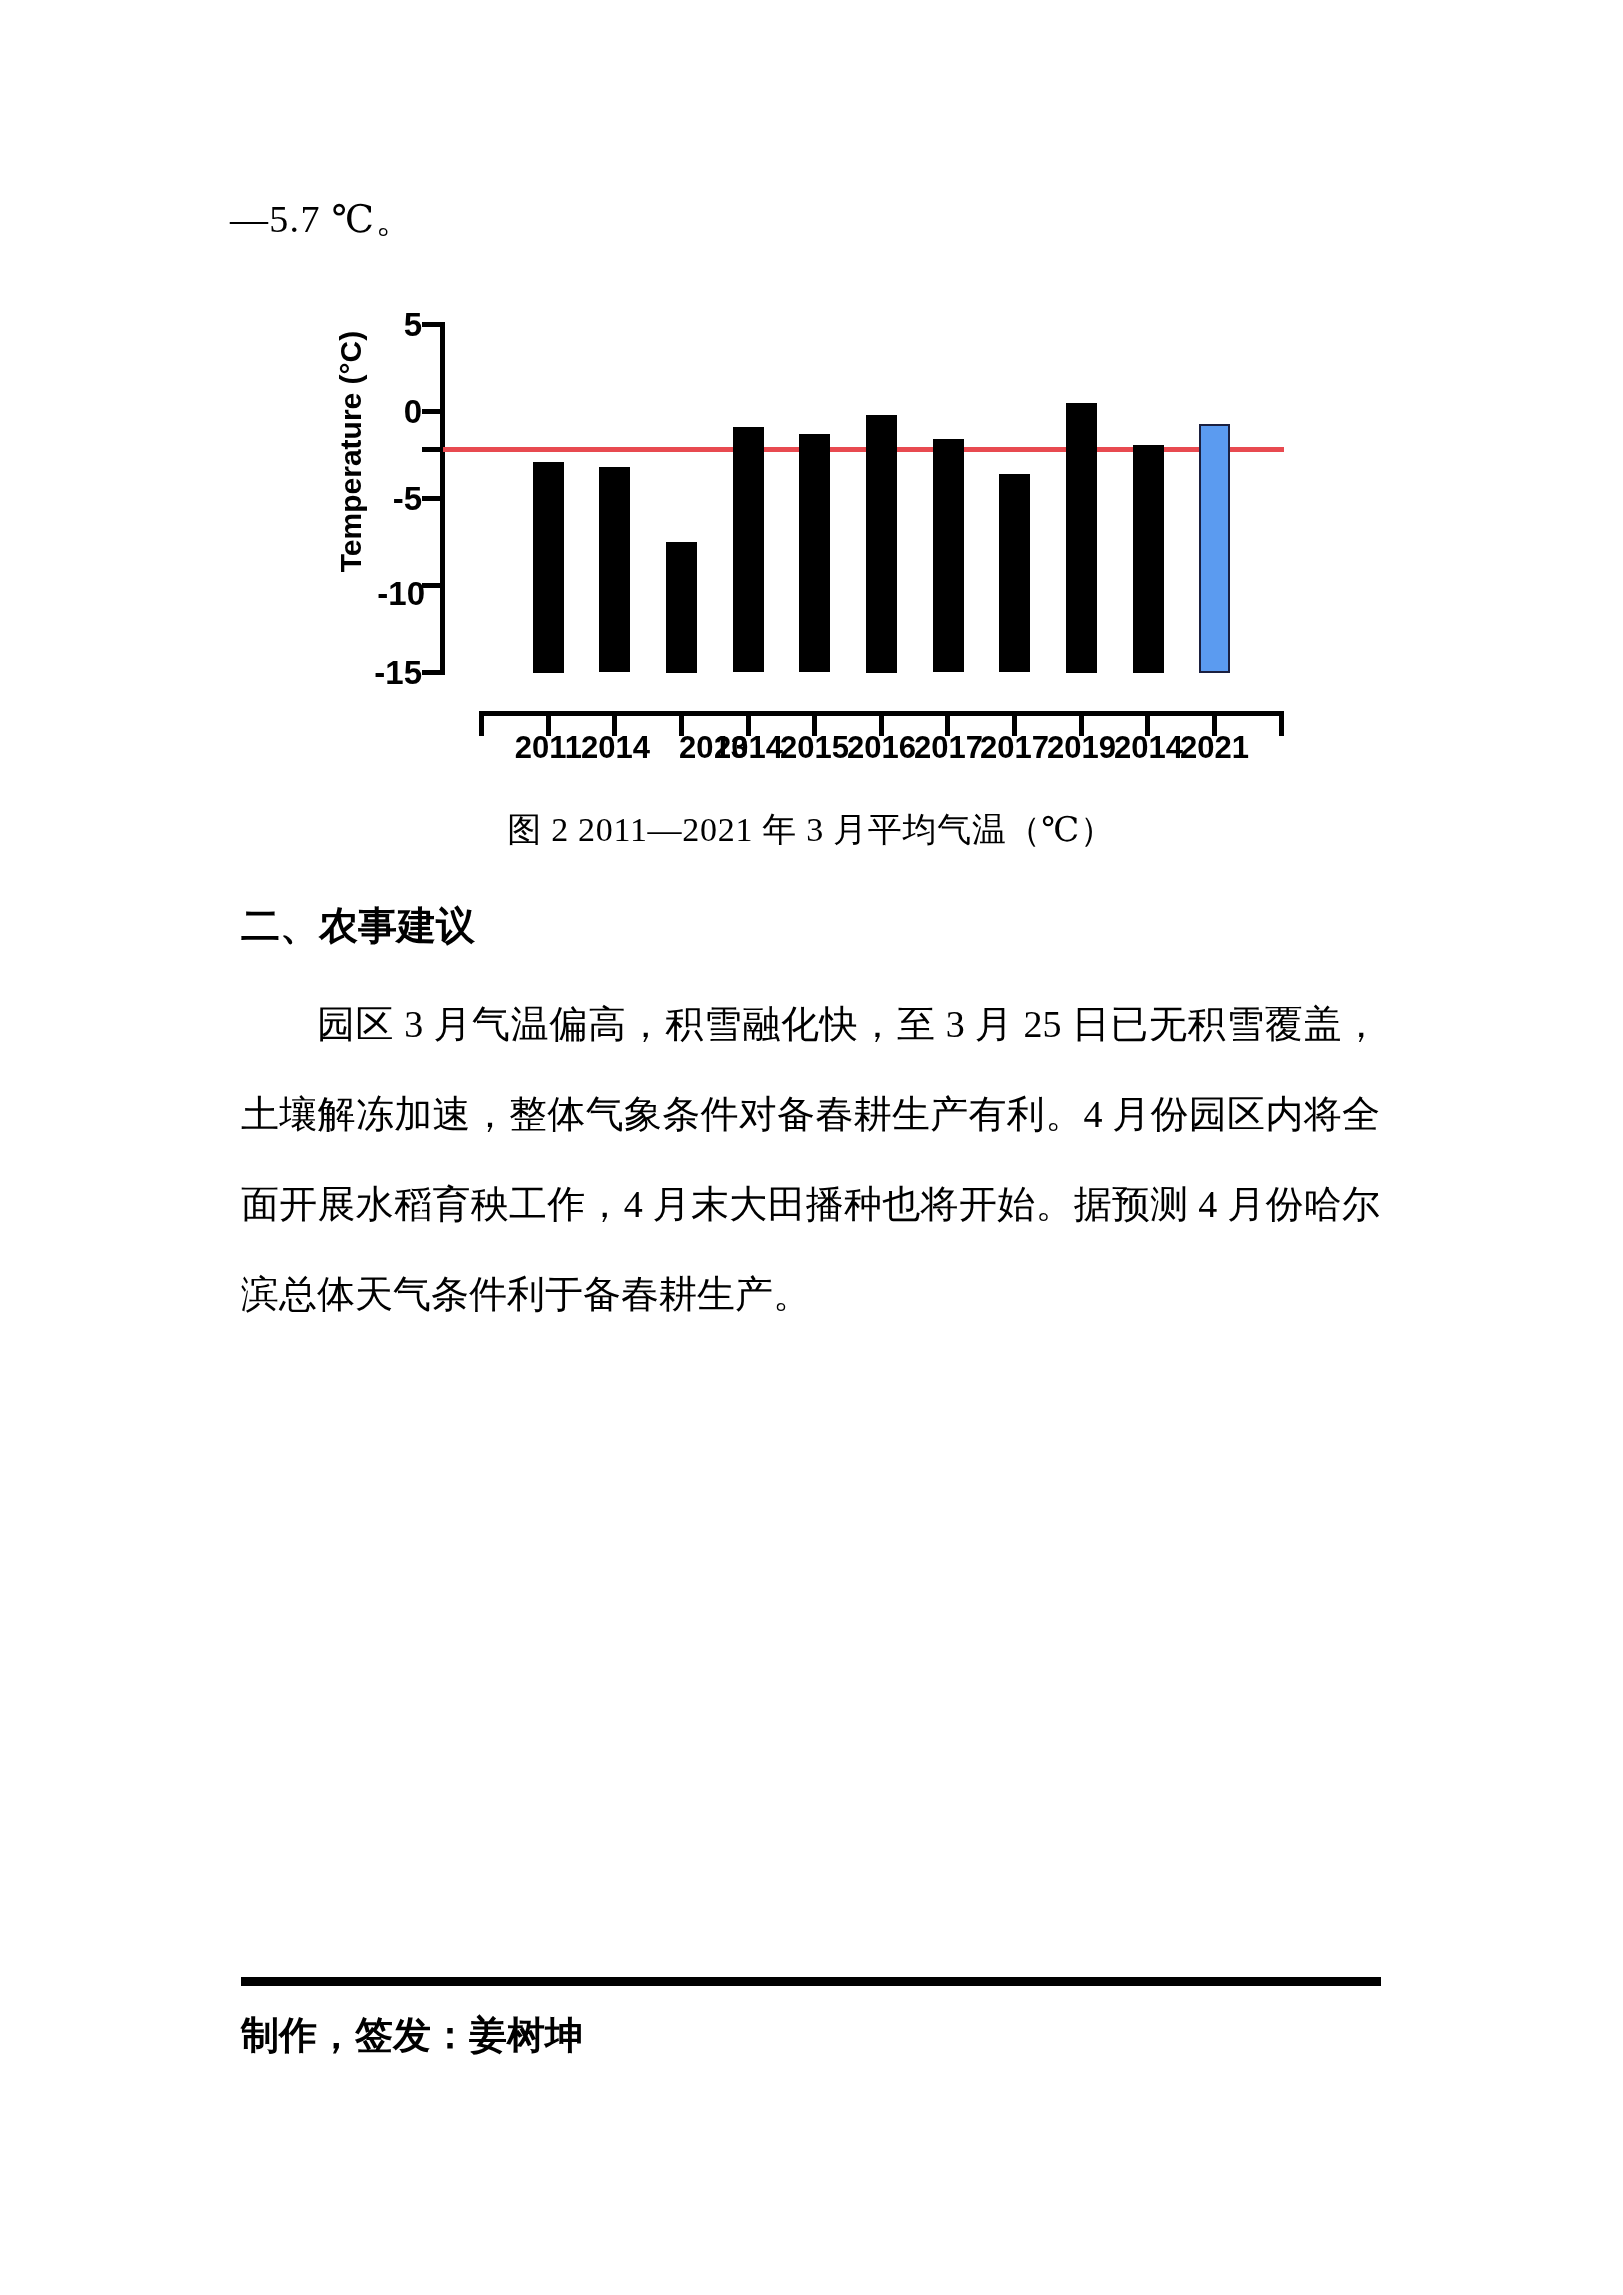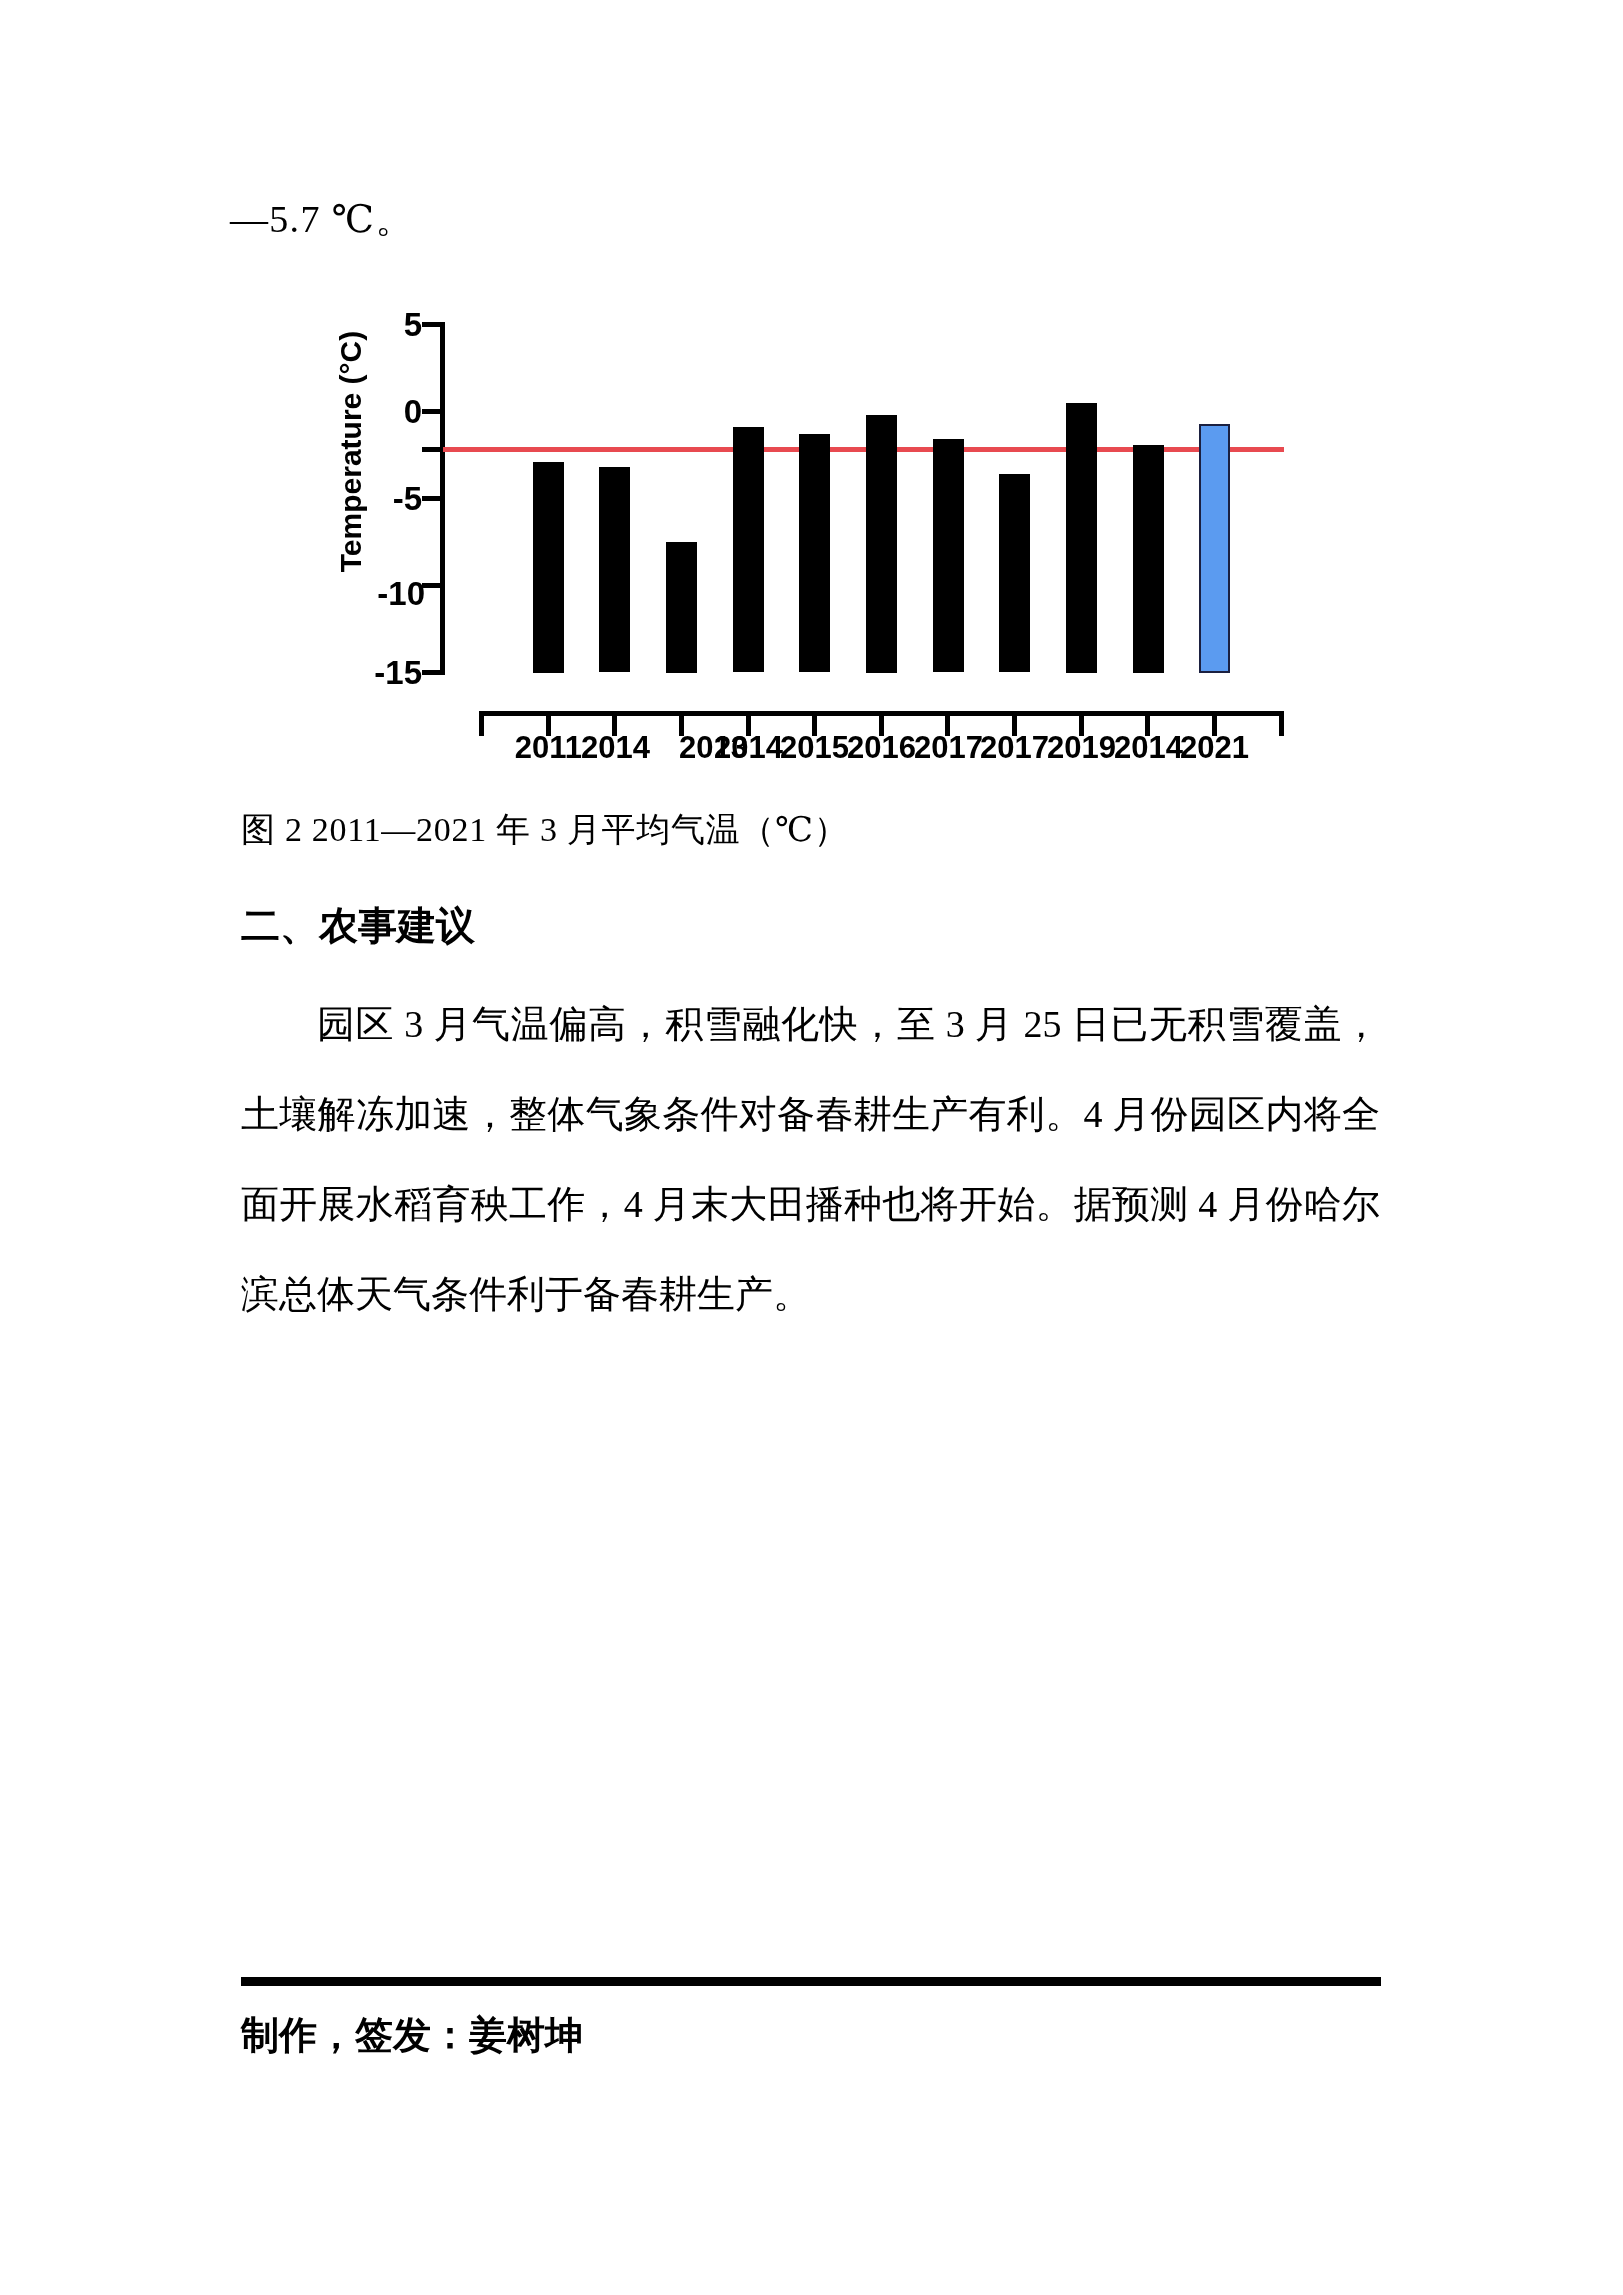--- a/index.html
+++ b/index.html
@@ -37,20 +37,21 @@
   .xlabel{
     font-family:"Liberation Sans","DejaVu Sans",sans-serif;
     font-weight:bold;font-size:31px;line-height:35px;
     text-align:center;
   }
   .bar{background:#000;}
   .refline{}
   
   .caption{
     left:241px;top:808px;width:1140px;
+    text-align:center;
     font-size:34px;line-height:43px;
     letter-spacing:0.7px;
   }
   .heading{
     left:241px;top:902px;
     font-size:39px;line-height:47px;
     font-weight:bold;
   }
   .bodytext{
     left:241px;top:979px;width:1139px;

